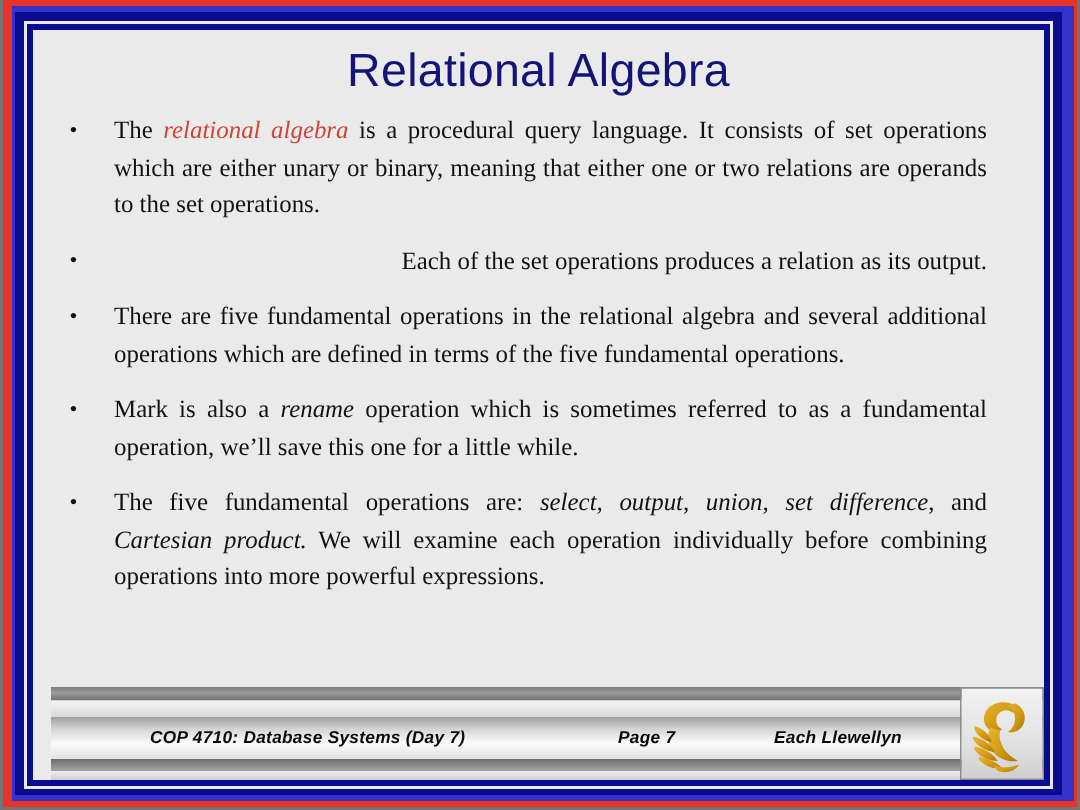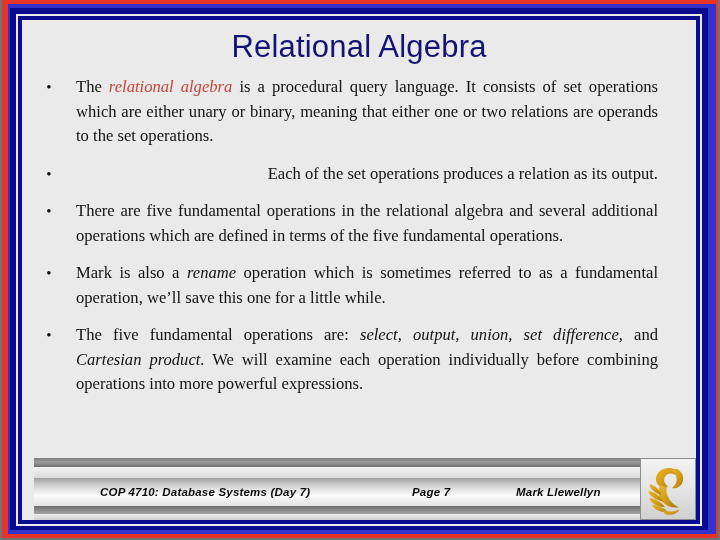--- a/index.html
+++ b/index.html
@@ -242,21 +242,21 @@
     <div class="footer">
       <div class="footer-band-a"></div>
       <div class="footer-band-b"></div>
       <div class="footer-band-c"></div>
       <div class="footer-band-d"></div>
       <div class="footer-band-e"></div>
 
       <div class="footer-text">
         <span class="ft-course">COP 4710: Database Systems  (Day 7)</span>
         <span class="ft-page">Page 7</span>
-        <span class="ft-author">Mark Llewellyn</span>
+        <span class="ft-author">Each Llewellyn</span>
       </div>
 
       <div class="logo-box">
         <svg viewBox="0 0 56 62" xmlns="http://www.w3.org/2000/svg" aria-hidden="true">
           <defs>
             <linearGradient id="goldGrad" x1="0" y1="0" x2="1" y2="1">
               <stop offset="0%" stop-color="#e8b531"></stop>
               <stop offset="55%" stop-color="#d29a12"></stop>
               <stop offset="100%" stop-color="#a8760a"></stop>
             </linearGradient>

